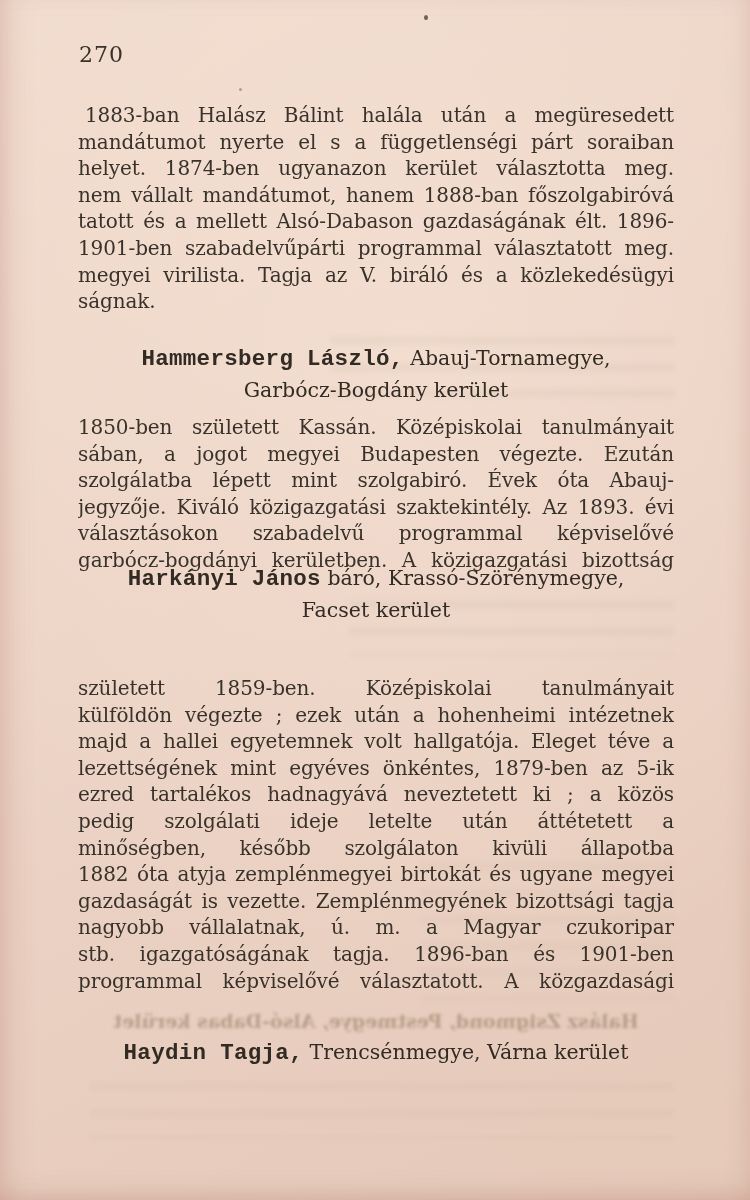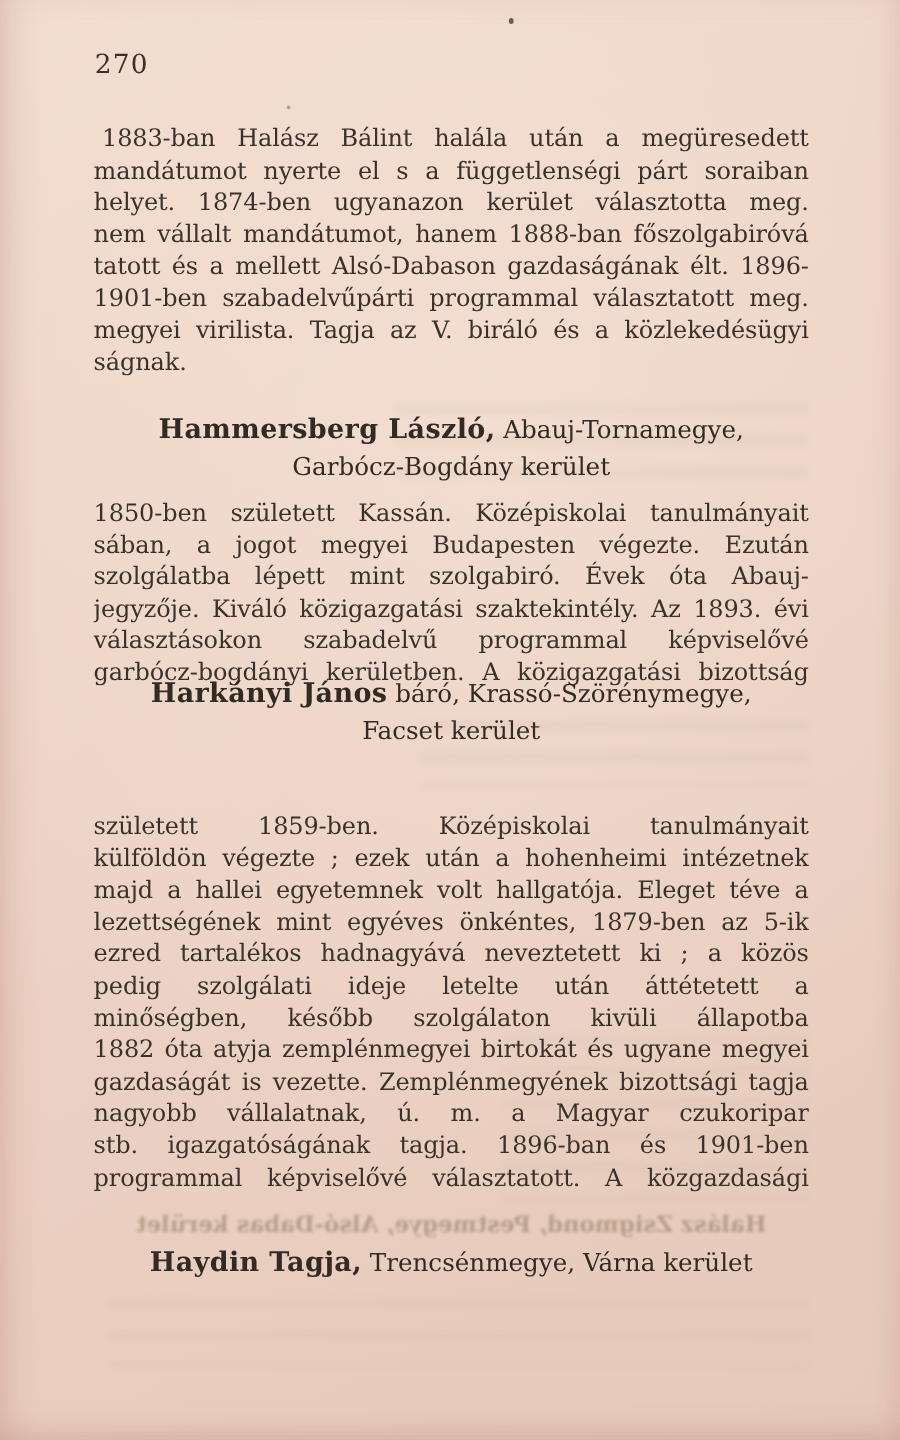--- a/index.html
+++ b/index.html
@@ -33,21 +33,21 @@
   }
   .line.last{text-align-last:left;}
   .p1{top:102px;}
   .p1 .line:first-child{text-indent:7px;}
   .p2{top:414px;}
   .p3{top:675px;}
   .p4{top:1078px;}
 
   .heading{position:absolute;left:78px;width:596px;text-align:center;color:#322b24;}
   .heading .l1{line-height:32px;font-size:20.5px;}
-  .heading .name{font-weight:bold;font-size:22.5px;letter-spacing:.3px;}
+  .heading .name{font-weight:bold;font-size:22.5px;letter-spacing:.3px;font-family:Liberation Mono, monospace;}
   .heading .l2{line-height:30px;font-size:20.5px;}
   .h1{top:342px;}
   .h2{top:562px;}
   .h3{top:1036px;}
 
   
   .ghost{
     position:absolute;left:78px;width:596px;text-align:center;
     transform:scaleX(-1);filter:blur(1.4px);
     font-weight:bold;font-size:19px;color:rgba(110,92,62,.42);

